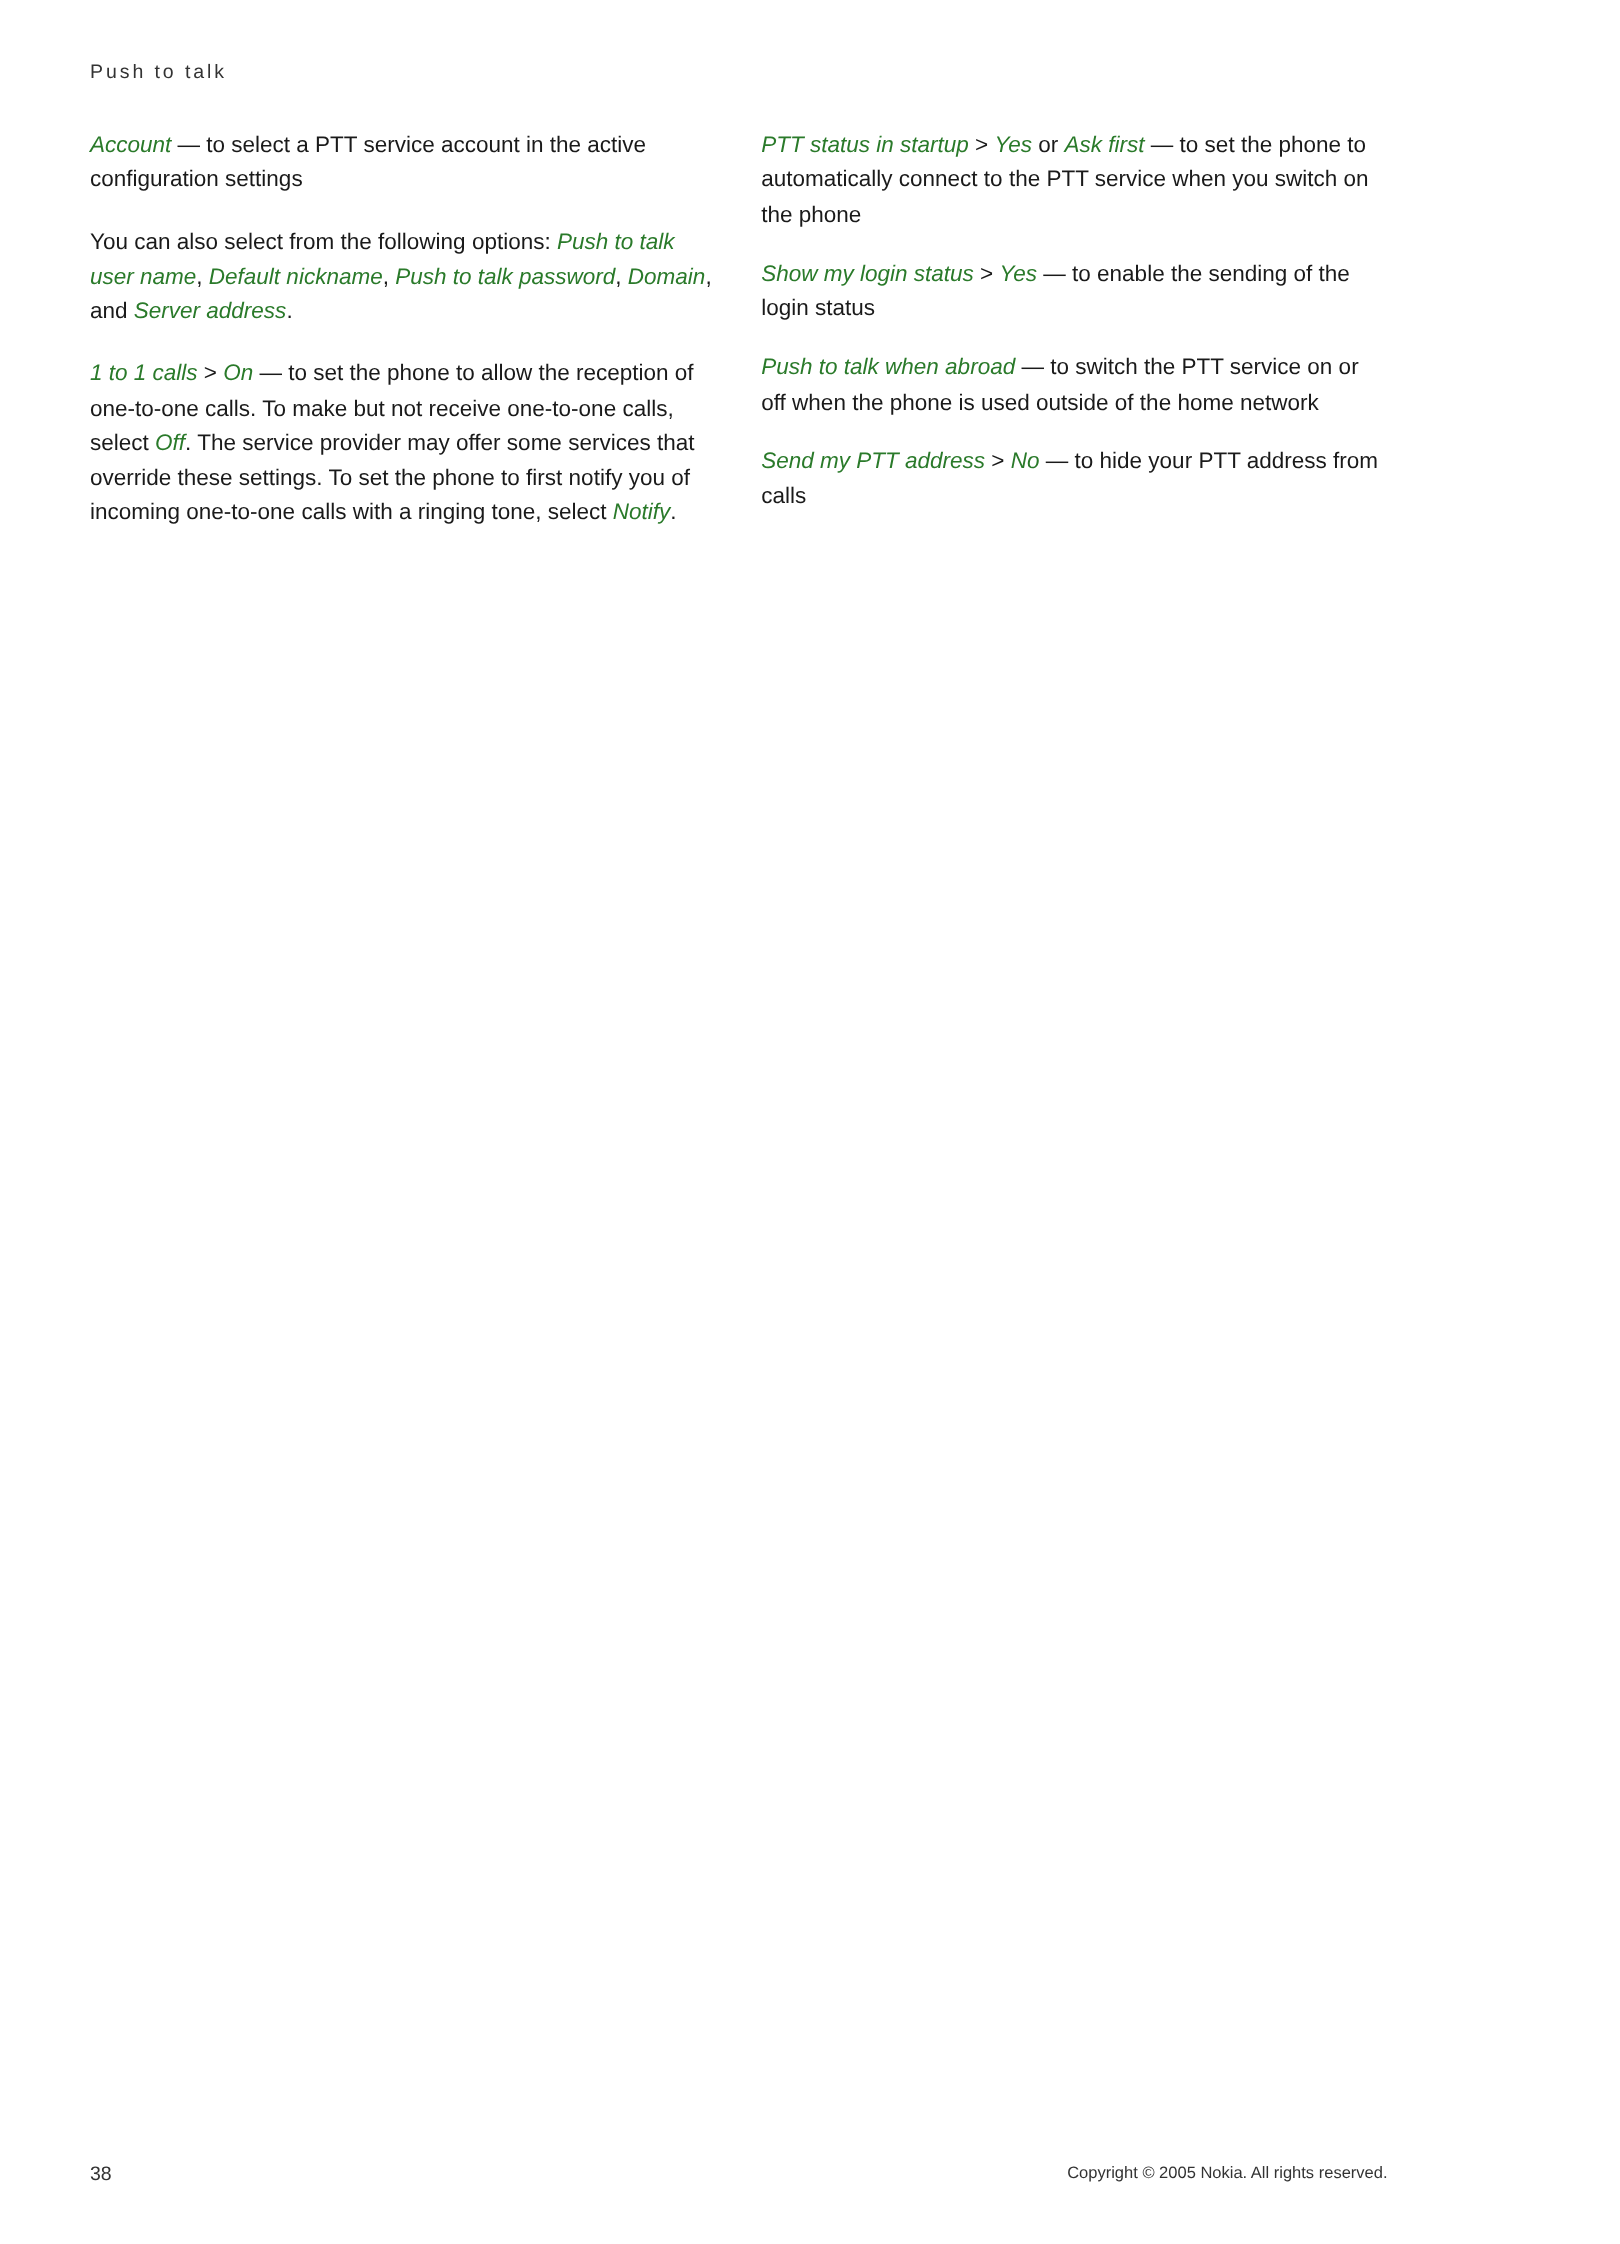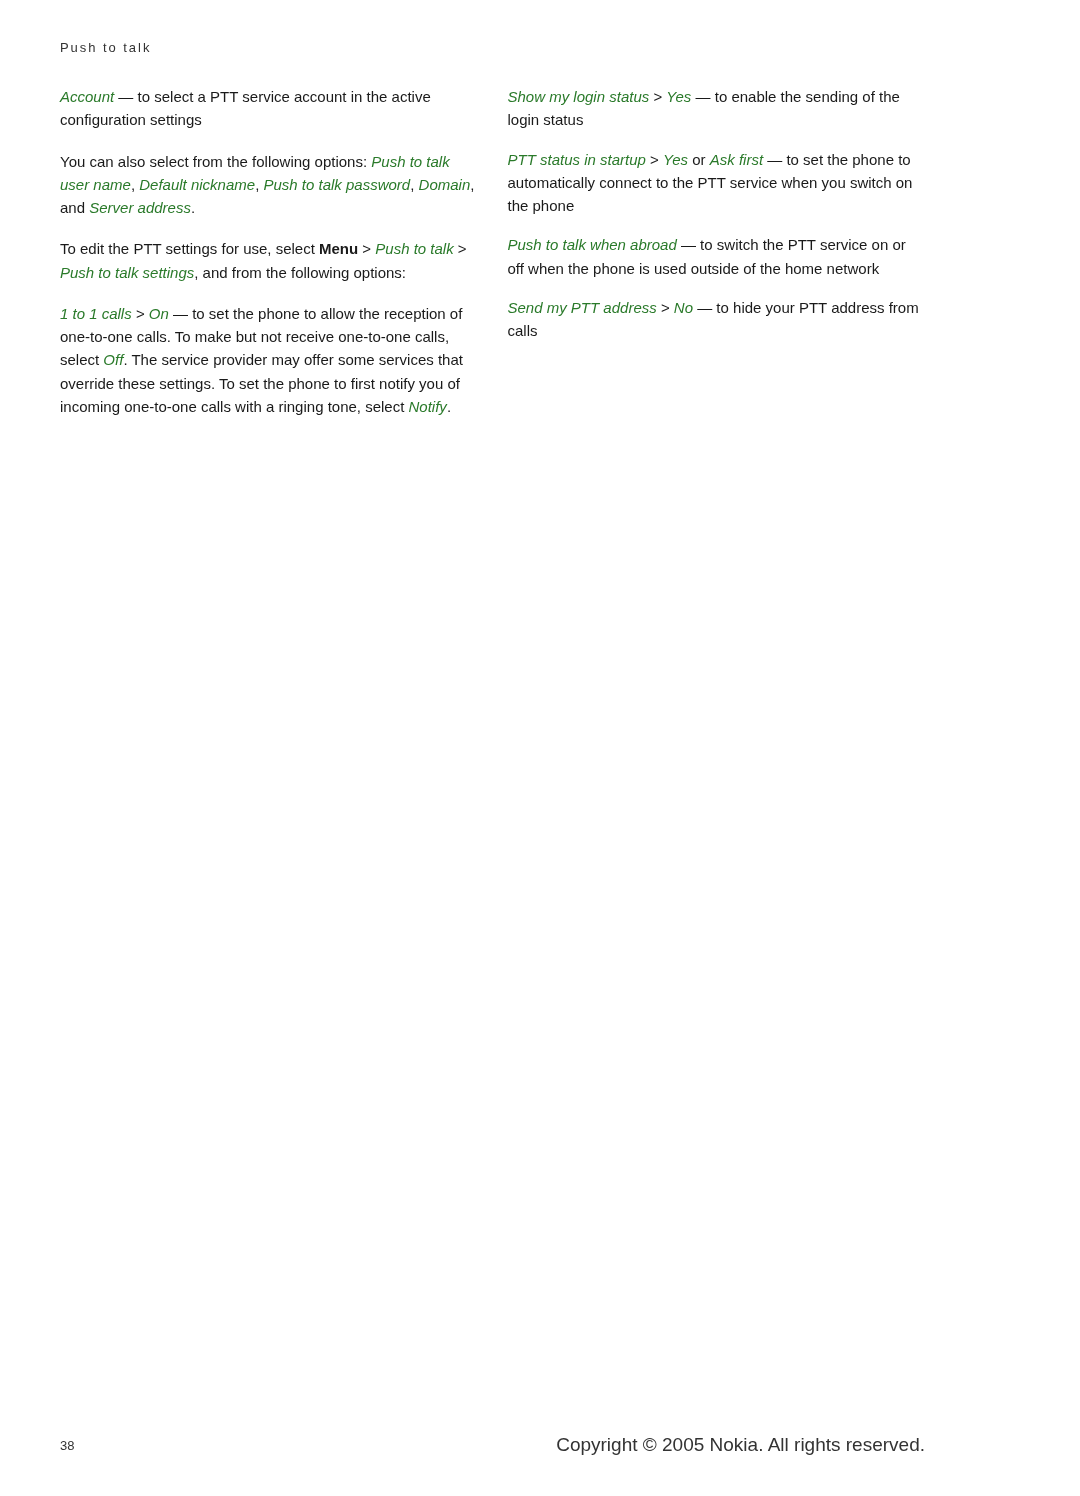--- a/index.html
+++ b/index.html
@@ -80,21 +80,21 @@
       align-items: center;
       font-size: 13px;
       color: #333;
     }
 
     .footer-page {
       font-weight: normal;
     }
 
     .footer-copyright {
-      font-size: 19px;
+      font-size: 11px;
       color: #333;
     }
   </style>
 </head>
 <body>
 
 <div class="page">
 
   <div class="page-header">
     <span>Push to talk</span>
@@ -105,44 +105,41 @@
     <div class="left-column">
 
       <p>
         <span class="green-italic">Account</span><span> — to select a PTT service account in the active configuration settings</span>
       </p>
 
       <p>
         <span>You can also select from the following options: </span><span class="green-italic">Push to talk user name</span><span>, </span><span class="green-italic">Default nickname</span><span>, </span><span class="green-italic">Push to talk password</span><span>, </span><span class="green-italic">Domain</span><span>, and </span><span class="green-italic">Server address</span><span>.</span>
       </p>
 
-      <p>
-        <span>To edit the PTT settings for use, select </span><span class="bold">Menu</span><span> &gt; </span><span class="green-italic">Push to talk</span><span> &gt; </span><span class="green-italic">Push to talk settings</span><span>, and from the following options:</span>
-      </p>
 
       <div class="section-item">
         <p>
           <span class="green-italic">1 to 1 calls</span><span> &gt; </span><span class="green-italic">On</span><span> — to set the phone to allow the reception of one-to-one calls. To make but not receive one-to-one calls, select </span><span class="green-italic">Off</span><span>. The service provider may offer some services that override these settings. To set the phone to first notify you of incoming one-to-one calls with a ringing tone, select </span><span class="green-italic">Notify</span><span>.</span>
         </p>
       </div>
 
     </div>
 
     <div class="right-column">
 
 
       <div class="section-item">
         <p>
-          <span class="green-italic">Show my login status</span><span> &gt; </span><span class="green-italic">Yes</span><span> — to enable the sending of the login status</span>
+          <span class="green-italic">PTT status in startup</span><span> &gt; </span><span class="green-italic">Yes</span><span> or </span><span class="green-italic">Ask first</span><span> — to set the phone to automatically connect to the PTT service when you switch on the phone</span>
         </p>
       </div>
 
       <div class="section-item">
         <p>
-          <span class="green-italic">PTT status in startup</span><span> &gt; </span><span class="green-italic">Yes</span><span> or </span><span class="green-italic">Ask first</span><span> — to set the phone to automatically connect to the PTT service when you switch on the phone</span>
+          <span class="green-italic">Show my login status</span><span> &gt; </span><span class="green-italic">Yes</span><span> — to enable the sending of the login status</span>
         </p>
       </div>
 
       <div class="section-item">
         <p>
           <span class="green-italic">Push to talk when abroad</span><span> — to switch the PTT service on or off when the phone is used outside of the home network</span>
         </p>
       </div>
 
       <div class="section-item">

